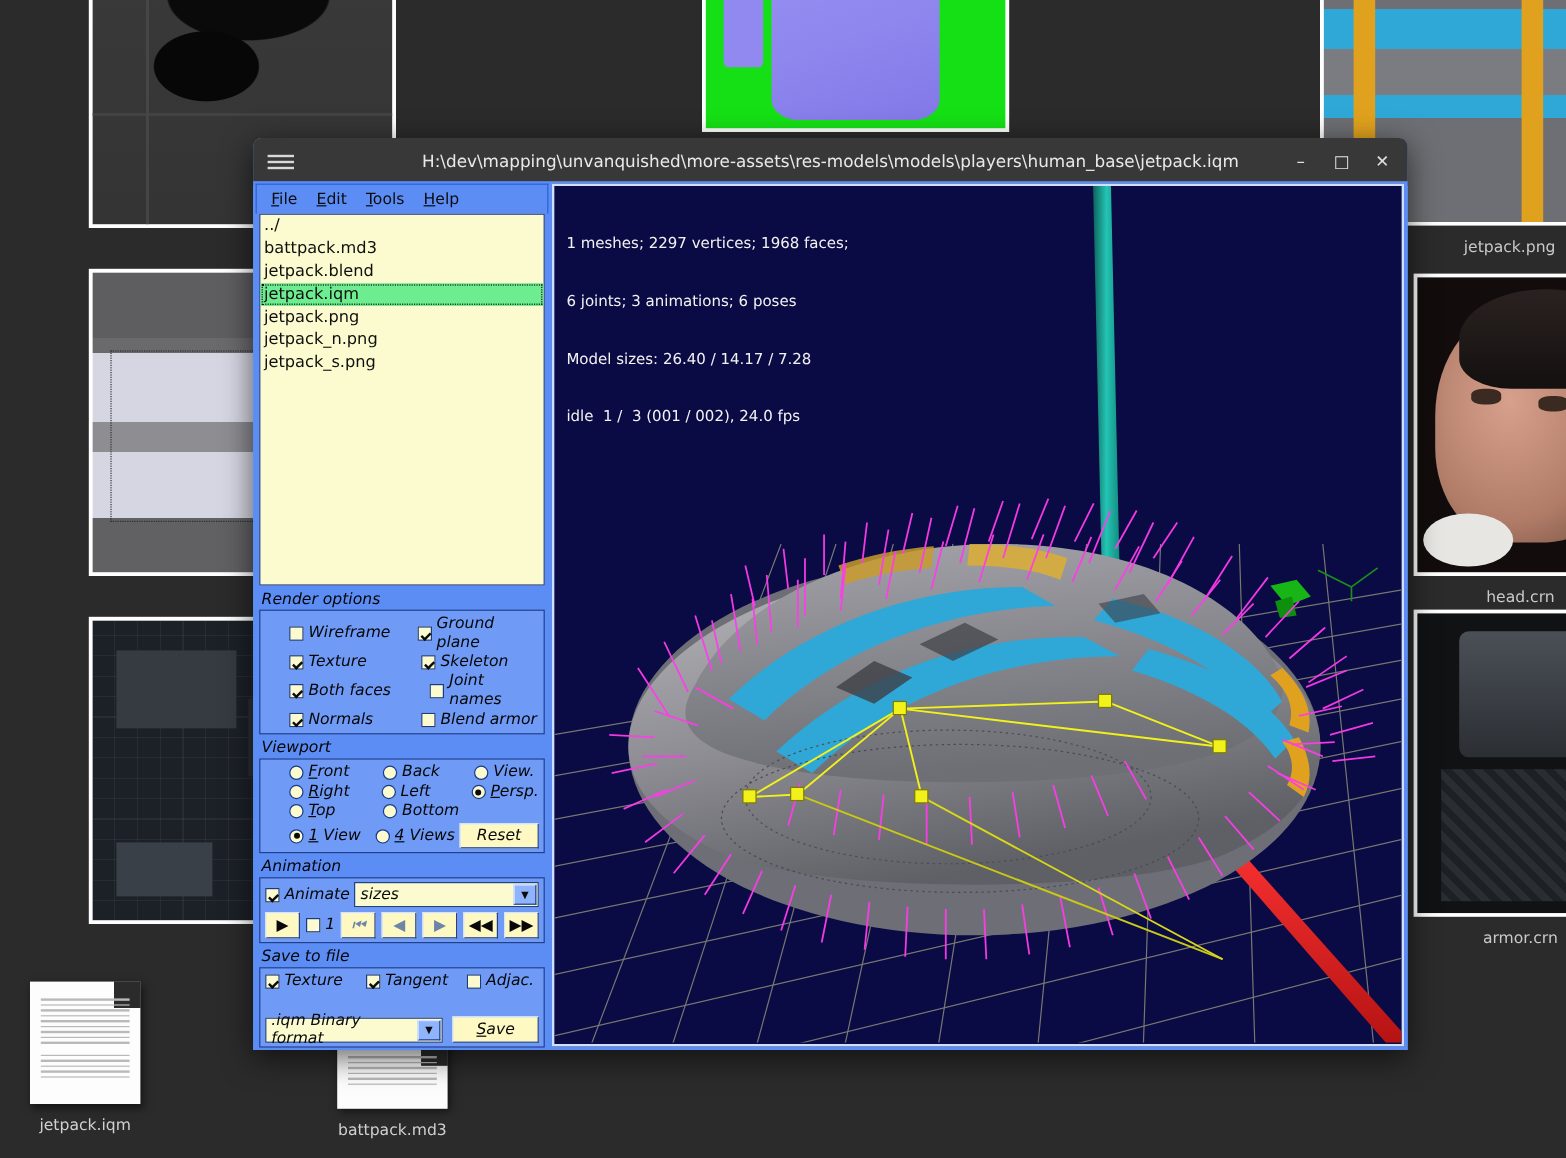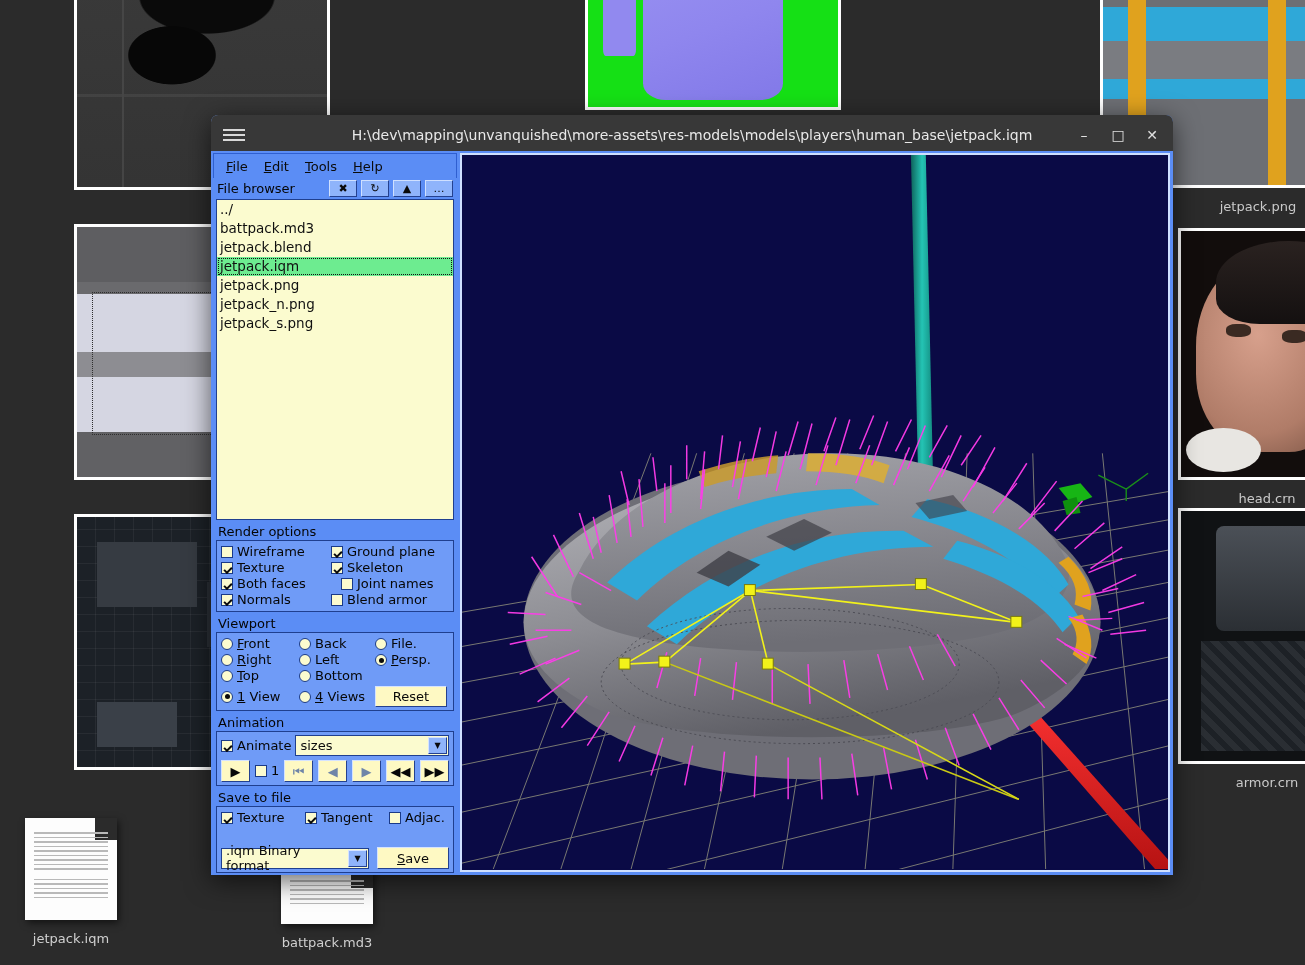--- a/index.html
+++ b/index.html
@@ -188,27 +188,27 @@
   #filelist{
     flex:1 1 auto; min-height:0; background:#fbfbcf;
     border:1px solid #1f3f8f; margin:0 3px; overflow:auto;
   }
   .frow{
     font-size:13.5px; color:#101010; padding:1px 3px; line-height:17px;
     white-space:nowrap; cursor:pointer;
   }
   .frow.sel{ background:#6dec90; outline:1px dotted #111; outline-offset:-2px; }
 
-  .group{ margin:3px 3px 0 3px; }
+  .group{ margin:3px 3px 0 3px;font-style:italic; }
   .group > .gtitle{ font-size:13px; color:#050505; padding:1px 2px; }
   .group > .gbody{
     border:1px solid #1f3f8f; background:#6f9bf7; padding:3px 4px;
   }
 
-  .ckrow{ display:flex; }
+  .ckrow{ display:flex;margin-left:20px; }
   .ck, .rd{
     display:flex; align-items:center; gap:4px; font-size:13px; color:#060606;
     cursor:pointer; line-height:16px; padding:0;
   }
   .box{
     width:12px; height:12px; background:#fbfbcf; border:1px solid #1a3a88;
     position:relative; flex:none;
   }
   .box.on::after{
     content:""; position:absolute; left:2px; top:4px; width:6px; height:3px;
@@ -387,27 +387,20 @@
 
     <div id="leftpanel">
 
       <div class="menubar">
         <div class="mi"><u>F</u><span>ile</span></div>
         <div class="mi"><u>E</u><span>dit</span></div>
         <div class="mi"><u>T</u><span>ools</span></div>
         <div class="mi"><u>H</u><span>elp</span></div>
       </div>
 
-      <div class="fbrow">
-        <div class="lbl">File browser</div>
-        <div class="tbtn">✖</div>
-        <div class="tbtn">↻</div>
-        <div class="tbtn">▲</div>
-        <div class="tbtn">…</div>
-      </div>
 
       <div id="filelist">
         <div class="frow">../</div>
         <div class="frow">battpack.md3</div>
         <div class="frow">jetpack.blend</div>
         <div class="frow sel">jetpack.iqm</div>
         <div class="frow">jetpack.png</div>
         <div class="frow">jetpack_n.png</div>
         <div class="frow">jetpack_s.png</div>
       </div>
@@ -465,21 +458,21 @@
             <label class="rd" style="width:78px">
               <span class="radio"></span>
               <span><u class="ak">F</u><span>ront</span></span>
               </label>
             <label class="rd" style="width:76px">
               <span class="radio"></span>
               <span>Back</span>
               </label>
             <label class="rd">
               <span class="radio"></span>
-              <span>File.</span>
+              <span>View.</span>
               </label>
           </div>
           <div class="ckrow">
             <label class="rd" style="width:78px">
               <span class="radio"></span>
               <span><u class="ak">R</u><span>ight</span></span>
               </label>
             <label class="rd" style="width:76px">
               <span class="radio"></span>
               <span>Left</span>
@@ -700,16 +693,22 @@
             <rect x="284" y="432" width="11" height="11"></rect>
             <rect x="456" y="426" width="11" height="11"></rect>
             <rect x="552" y="464" width="11" height="11"></rect>
             <rect x="198" y="504" width="11" height="11"></rect>
             <rect x="158" y="506" width="11" height="11"></rect>
             <rect x="302" y="506" width="11" height="11"></rect>
           </g>
         </g>
       </svg>
 
+      <div id="vp-info">
+        <div>1 meshes; 2297 vertices; 1968 faces;</div>
+        <div>6 joints; 3 animations; 6 poses</div>
+        <div>Model sizes: 26.40 / 14.17 / 7.28</div>
+        <div>idle  1 /  3 (001 / 002), 24.0 fps</div>
+      </div>
     </div>
 
   </div>
 </div>
 
 </body></html>

